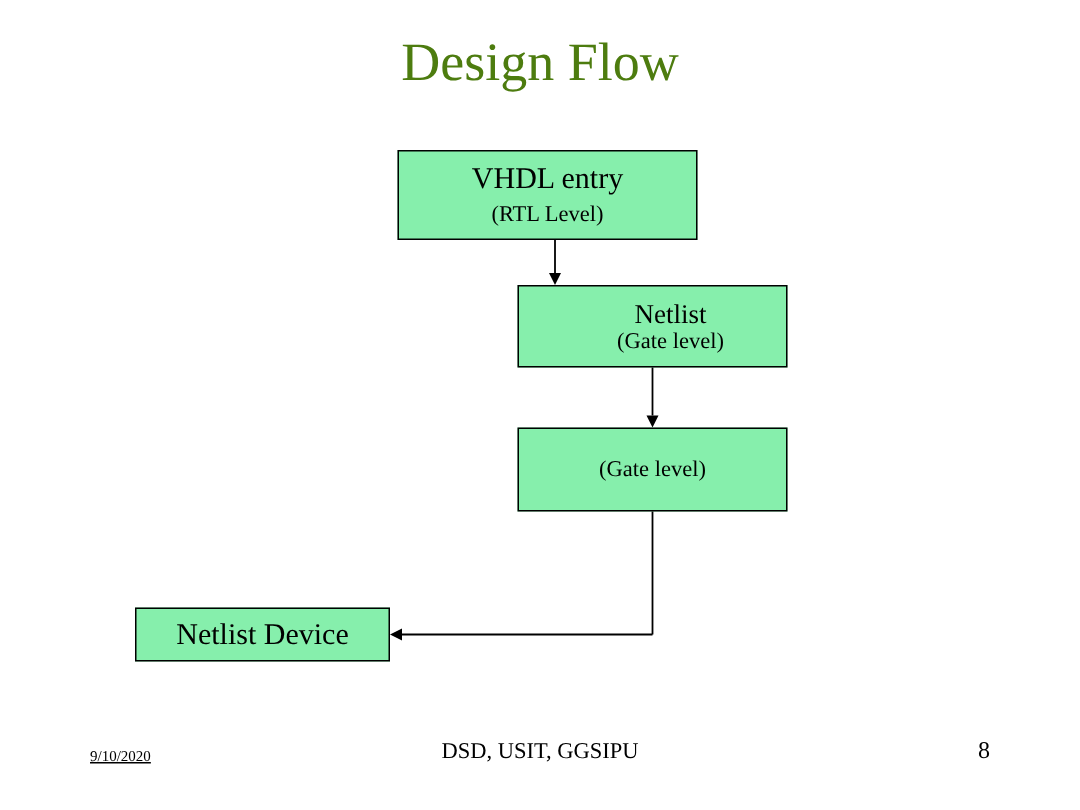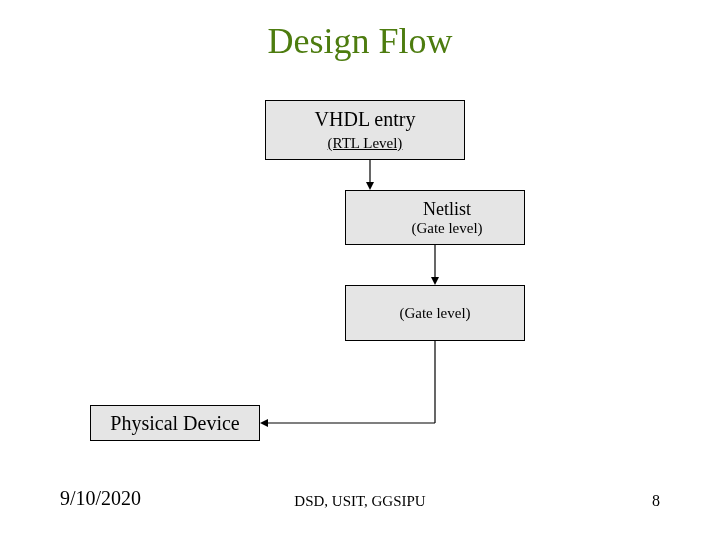--- a/index.html
+++ b/index.html
@@ -17,50 +17,51 @@
       left: 0;
       width: 100%;
       text-align: center;
       font-size: 36px;
       font-weight: normal;
       color: #4d7c0f;
     }
     .box {
       position: absolute;
       border: 1px solid #000;
-      background: #e5e5e5;
+      background: #86efac;
       text-align: center;
       box-sizing: border-box;
     }
     .box-inner {
       display: flex;
       flex-direction: column;
       justify-content: center;
       align-items: center;
       height: 100%;
       width: 100%;
     }
     .box-line1 { font-size: 20px; }
-    .box-line2 { font-size: 15px; margin-top: 4px; text-decoration: underline; }
+    .box-line2 { font-size: 15px; margin-top: 4px; }
     .box-line1b { font-size: 18px; }
     .box-line2b { font-size: 15px; margin-top: 0; }
     .box-single { font-size: 20px; }
     #box1 { left: 265px; top: 100px; width: 200px; height: 60px; }
     #box2 { left: 345px; top: 190px; width: 180px; height: 55px; padding-left: 24px; }
     #box3 { left: 345px; top: 285px; width: 180px; height: 56px; }
     #box4 { left: 90px;  top: 405px; width: 170px; height: 36px; }
     .arrow-svg {
       position: absolute;
       overflow: visible;
     }
     .footer-date {
       position: absolute;
       left: 60px;
       bottom: 30px;
-      font-size: 20px;
+      font-size: 10px;
+      text-decoration: underline;
     }
     .footer-center {
       position: absolute;
       left: 0;
       width: 100%;
       bottom: 30px;
       text-align: center;
       font-size: 15px;
       font-family: Liberation Serif, serif;
     }
@@ -91,21 +92,21 @@
 </div>
 
 <div id="box3" class="box">
   <div class="box-inner">
     <div class="box-line2b">(Gate level)</div>
   </div>
 </div>
 
 <div id="box4" class="box">
   <div class="box-inner">
-    <div class="box-single">Physical Device</div>
+    <div class="box-single">Netlist Device</div>
   </div>
 </div>
 
 <svg class="arrow-svg" style="left:360px; top:160px; width:20px; height:30px;">
   <line x1="10" y1="0" x2="10" y2="22" stroke="#000" stroke-width="1.2"></line>
   <polygon points="6,22 14,22 10,30" fill="#000"></polygon>
 </svg>
 
 <svg class="arrow-svg" style="left:425px; top:245px; width:20px; height:40px;">
   <line x1="10" y1="0" x2="10" y2="32" stroke="#000" stroke-width="1.2"></line>

